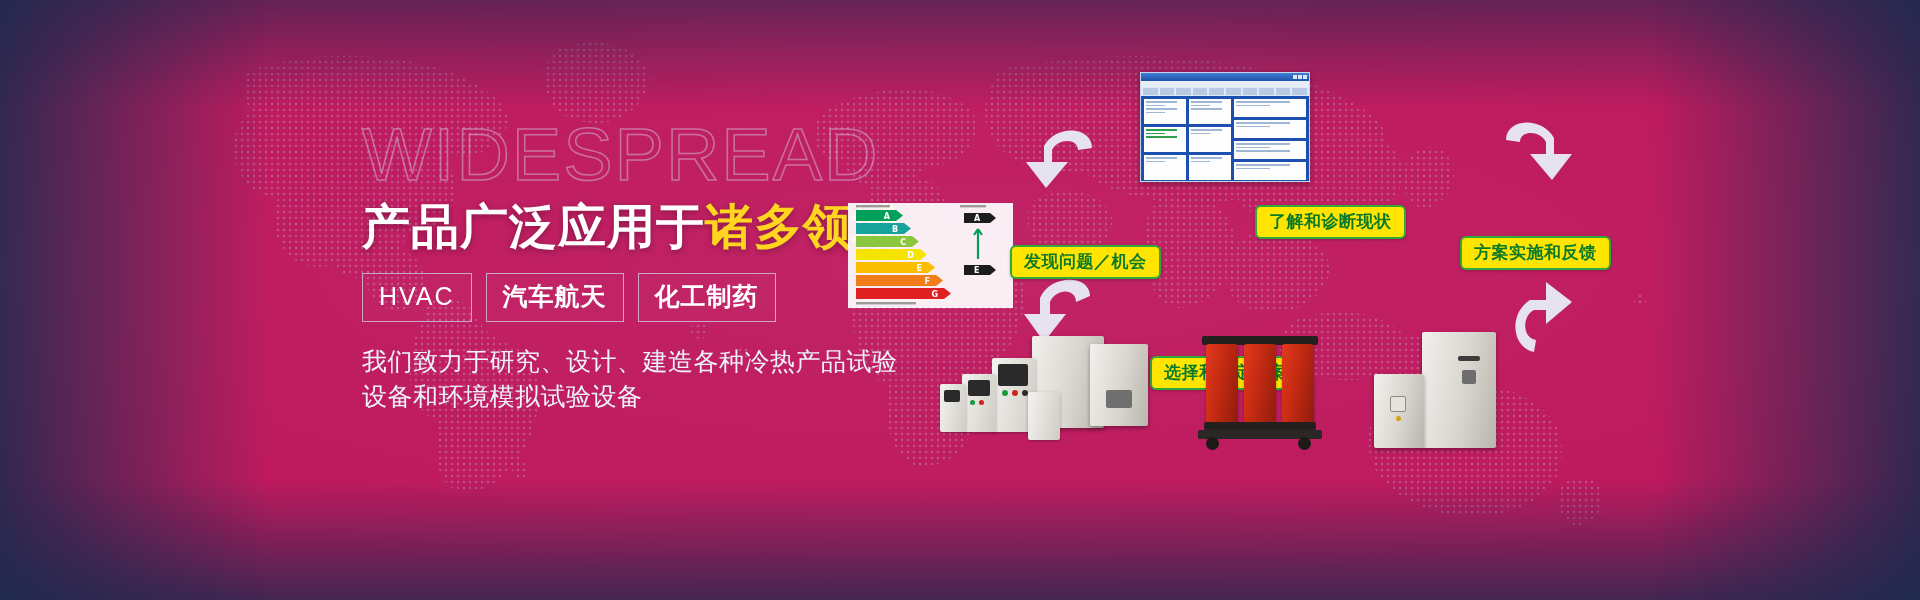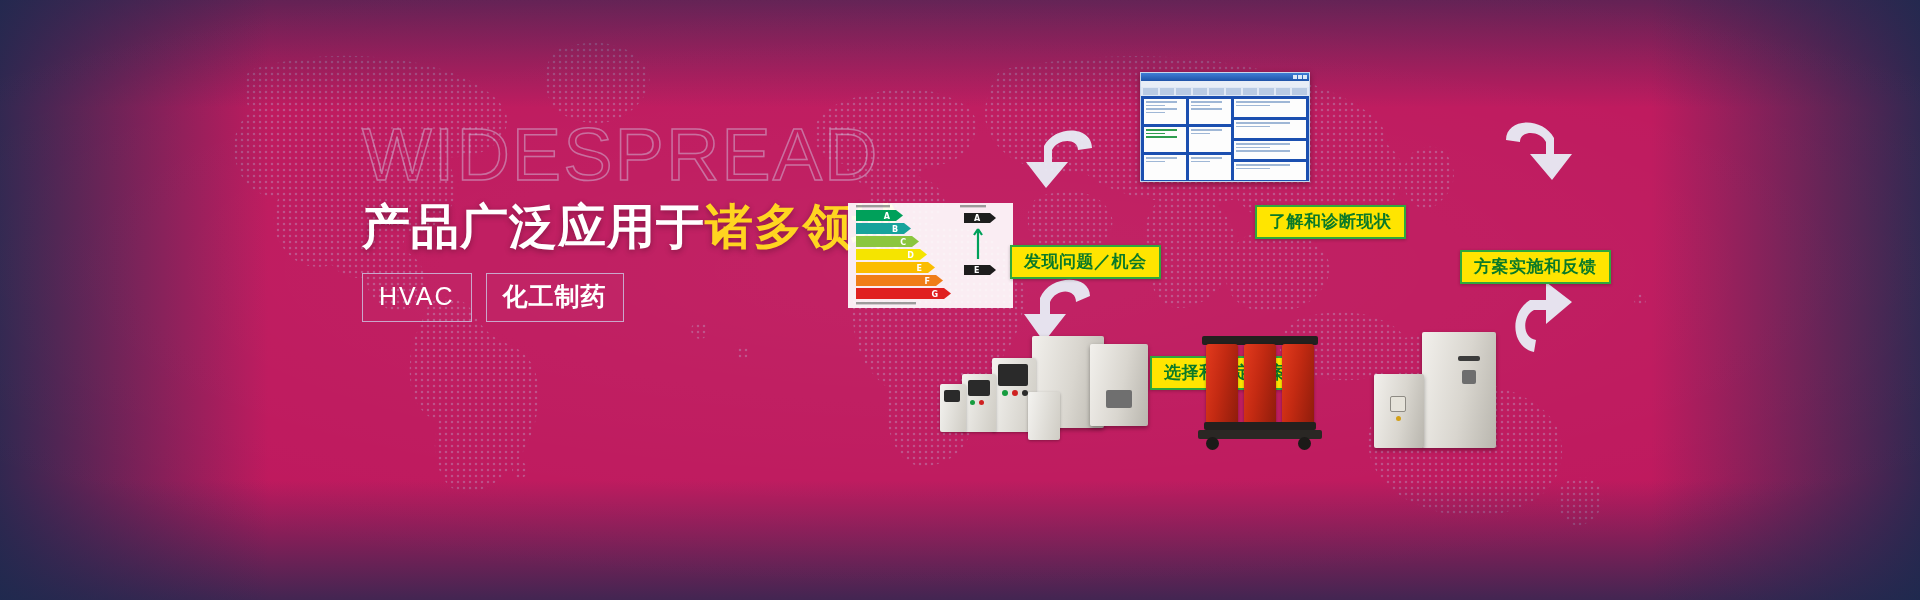--- a/index.html
+++ b/index.html
@@ -91,34 +91,34 @@
   }
   .desc-en div{ white-space:nowrap; }
 
   
   .diagram{ position:absolute; left:900px; top:0; width:1020px; height:600px; }
 
   .chip{
     position:absolute;
     background:#ffe500;
     border:2px solid #2fa83c;
-    border-radius:0;
+    border-radius:6px;
     color:#0a7a28;
     font-size:17px;
     font-weight:700;
     letter-spacing:.5px;
     padding:6px 12px 7px;
     white-space:nowrap;
     line-height:1;
     font-family:"DejaVu Sans","Liberation Sans",sans-serif;
     box-shadow:0 1px 3px rgba(0,0,0,.25);
   }
   .chip-diagnose { left:355px; top:205px; }
   .chip-discover { left:110px; top:245px;font-family:Liberation Serif, serif; }
-  .chip-feedback { left:560px; top:250px; }
+  .chip-feedback { left:560px; top:236px; }
   .chip-plan     { left:250px; top:356px; }
 
   
   .arrow{ position:absolute; }
   .arrow svg{ display:block; }
 
   
   .energy{
     position:absolute; left:-52px; top:203px;
     width:165px; height:105px;
@@ -228,23 +228,28 @@
   <div class="vignette"></div>
 
   <div class="copy">
 
     <div class="ghost-title">WIDESPREAD</div>
 
     <div class="headline"><span>产品广泛应用于</span><span class="accent">诸多领域</span></div>
 
     <div class="tags">
       <div class="tag latin">HVAC</div>
+      <div class="tag">汽车航天</div>
       <div class="tag">化工制药</div>
     </div>
 
+    <div class="desc">
+      <div>我们致力于研究、设计、建造各种冷热产品试验</div>
+      <div>设备和环境模拟试验设备</div>
+    </div>
 
   </div>
 
   <div class="diagram">
 
     <div class="energy">
       <svg width="165" height="105" viewBox="0 0 165 105" aria-hidden="true">
         <rect x="0" y="0" width="165" height="105" fill="#ffffff" fill-opacity="0.92"></rect>
         <g font-family="DejaVu Sans, sans-serif" font-size="8" font-weight="bold" fill="#ffffff">
           <g>

